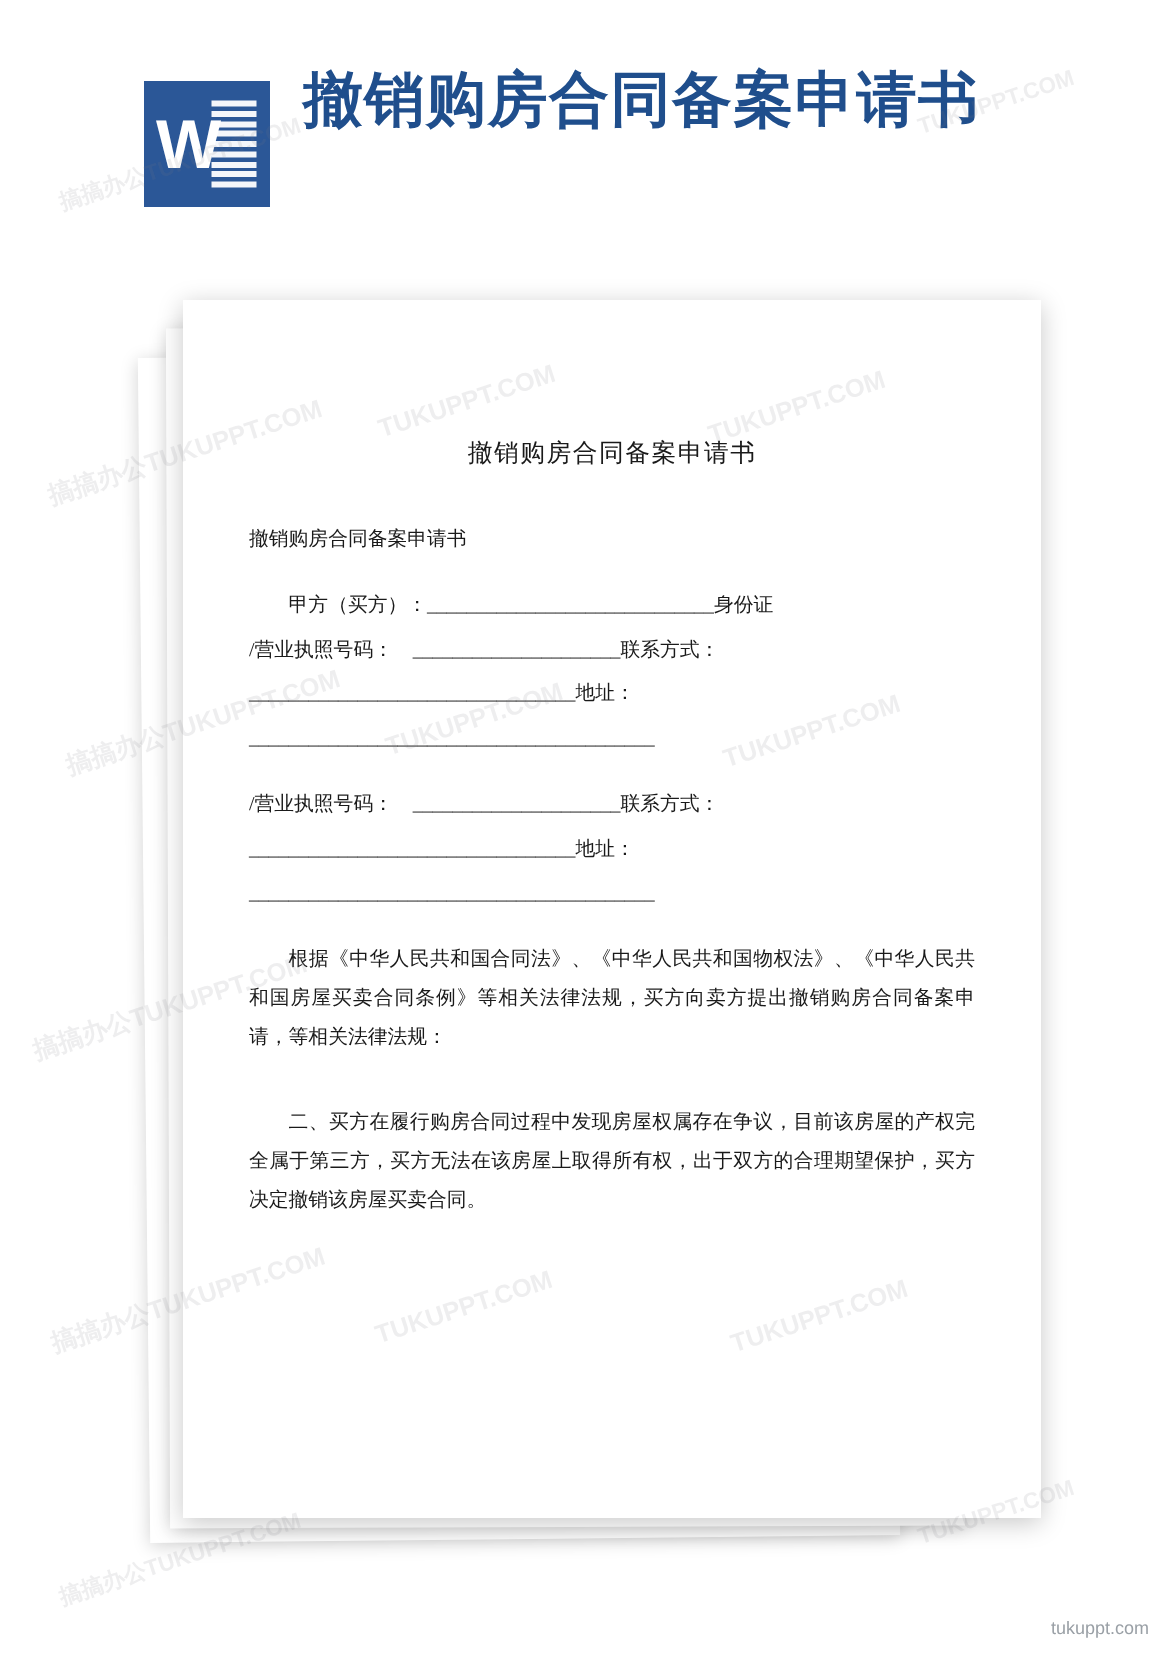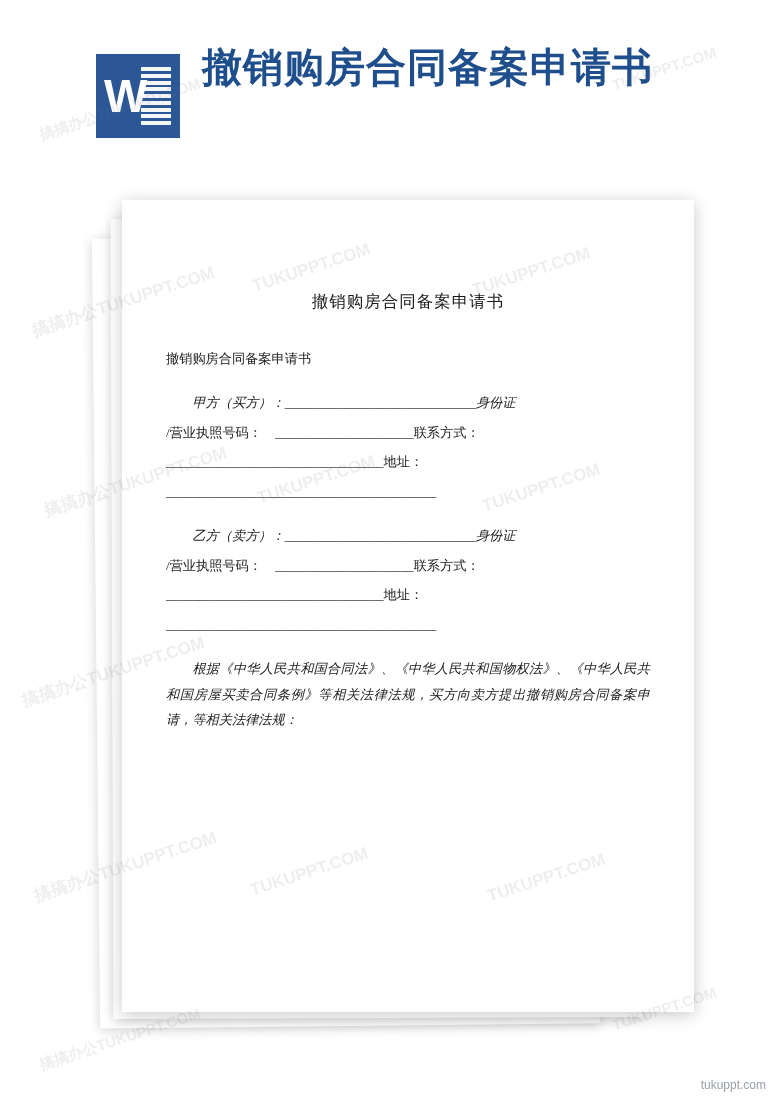--- a/index.html
+++ b/index.html
@@ -119,21 +119,21 @@
     text-align: center;
     font-size: 16.5px;
     font-family: "Liberation Serif", serif;
     margin-bottom: 28px;
     letter-spacing: 1px;
   }
   .doc p {
     margin: 0 0 4px 0;
     text-align: justify;
   }
-  .indent { text-indent: 2em; font-style: italic; }
+  .indent { text-indent: 2em; }
   .gap { height: 14px; }
 
   
   .wm-layer {
     position: absolute;
     left: 0; top: 0;
     width: 780px; height: 1102px;
     pointer-events: none;
     overflow: hidden;
   }
@@ -190,34 +190,34 @@
 
       <div class="gap"></div>
 
       <p class="indent">甲方（买方）：_____________________________身份证</p>
       <p>/营业执照号码：　_____________________联系方式：</p>
       <p>_________________________________地址：</p>
       <p>_________________________________________</p>
 
       <div class="gap"></div>
 
-      <p class="indent">乙方（卖方）：_____________________________身份证</p>
       <p>/营业执照号码：　_____________________联系方式：</p>
       <p>_________________________________地址：</p>
       <p>_________________________________________</p>
 
       <div class="gap"></div>
 
       <p class="indent">根据《中华人民共和国合同法》、《中华人民共和国物权法》、《中华人民共和国房屋买卖合同条例》等相关法律法规，买方向卖方提出撤销购房合同备案申请，等相关法律法规：</p>
 
       <div class="gap"></div>
 
 
       <div class="gap"></div>
 
+      <p class="indent">二、买方在履行购房合同过程中发现房屋权属存在争议，目前该房屋的产权完全属于第三方，买方无法在该房屋上取得所有权，出于双方的合理期望保护，买方决定撤销该房屋买卖合同。</p>
     </div>
   </div>
 
   <div class="wm-layer">
     <div class="wm" style="left:28px;  top:290px;">搞搞办公TUKUPPT.COM</div>
     <div class="wm" style="left:250px; top:258px;">TUKUPPT.COM</div>
     <div class="wm" style="left:470px; top:262px;">TUKUPPT.COM</div>
     <div class="wm" style="left:40px;  top:470px;">搞搞办公TUKUPPT.COM</div>
     <div class="wm" style="left:255px; top:470px;">TUKUPPT.COM</div>
     <div class="wm" style="left:480px; top:478px;">TUKUPPT.COM</div>

